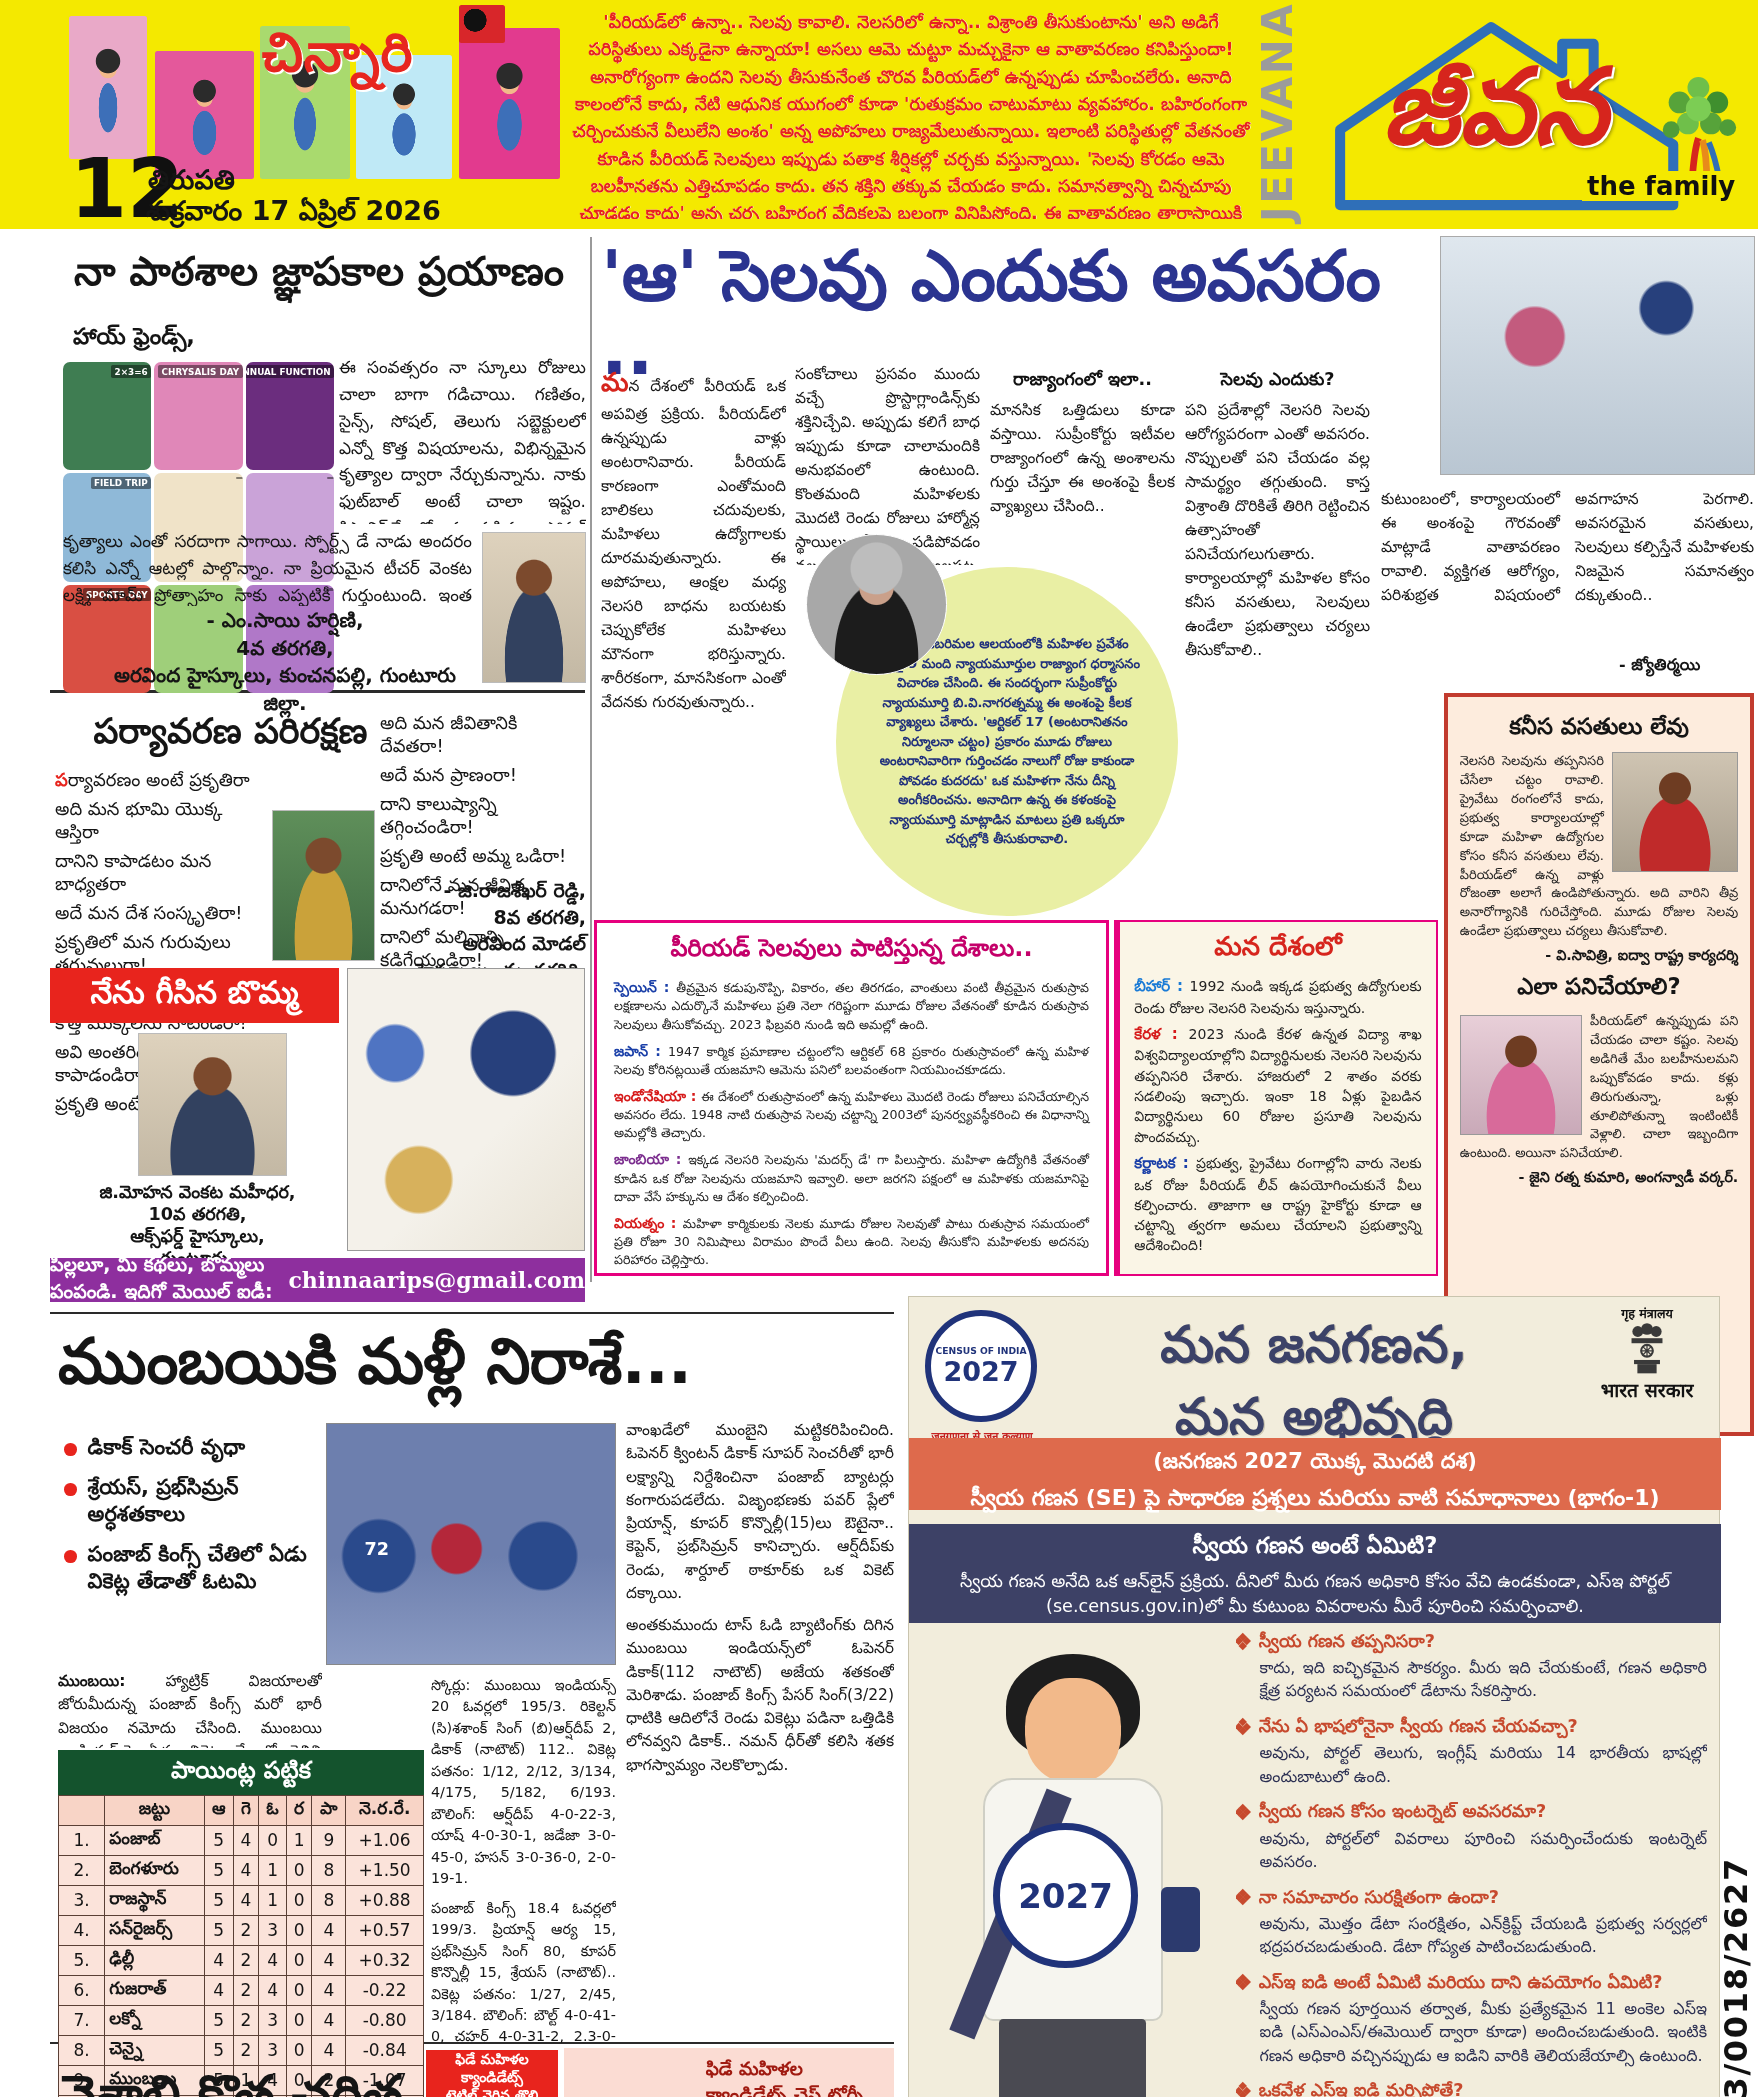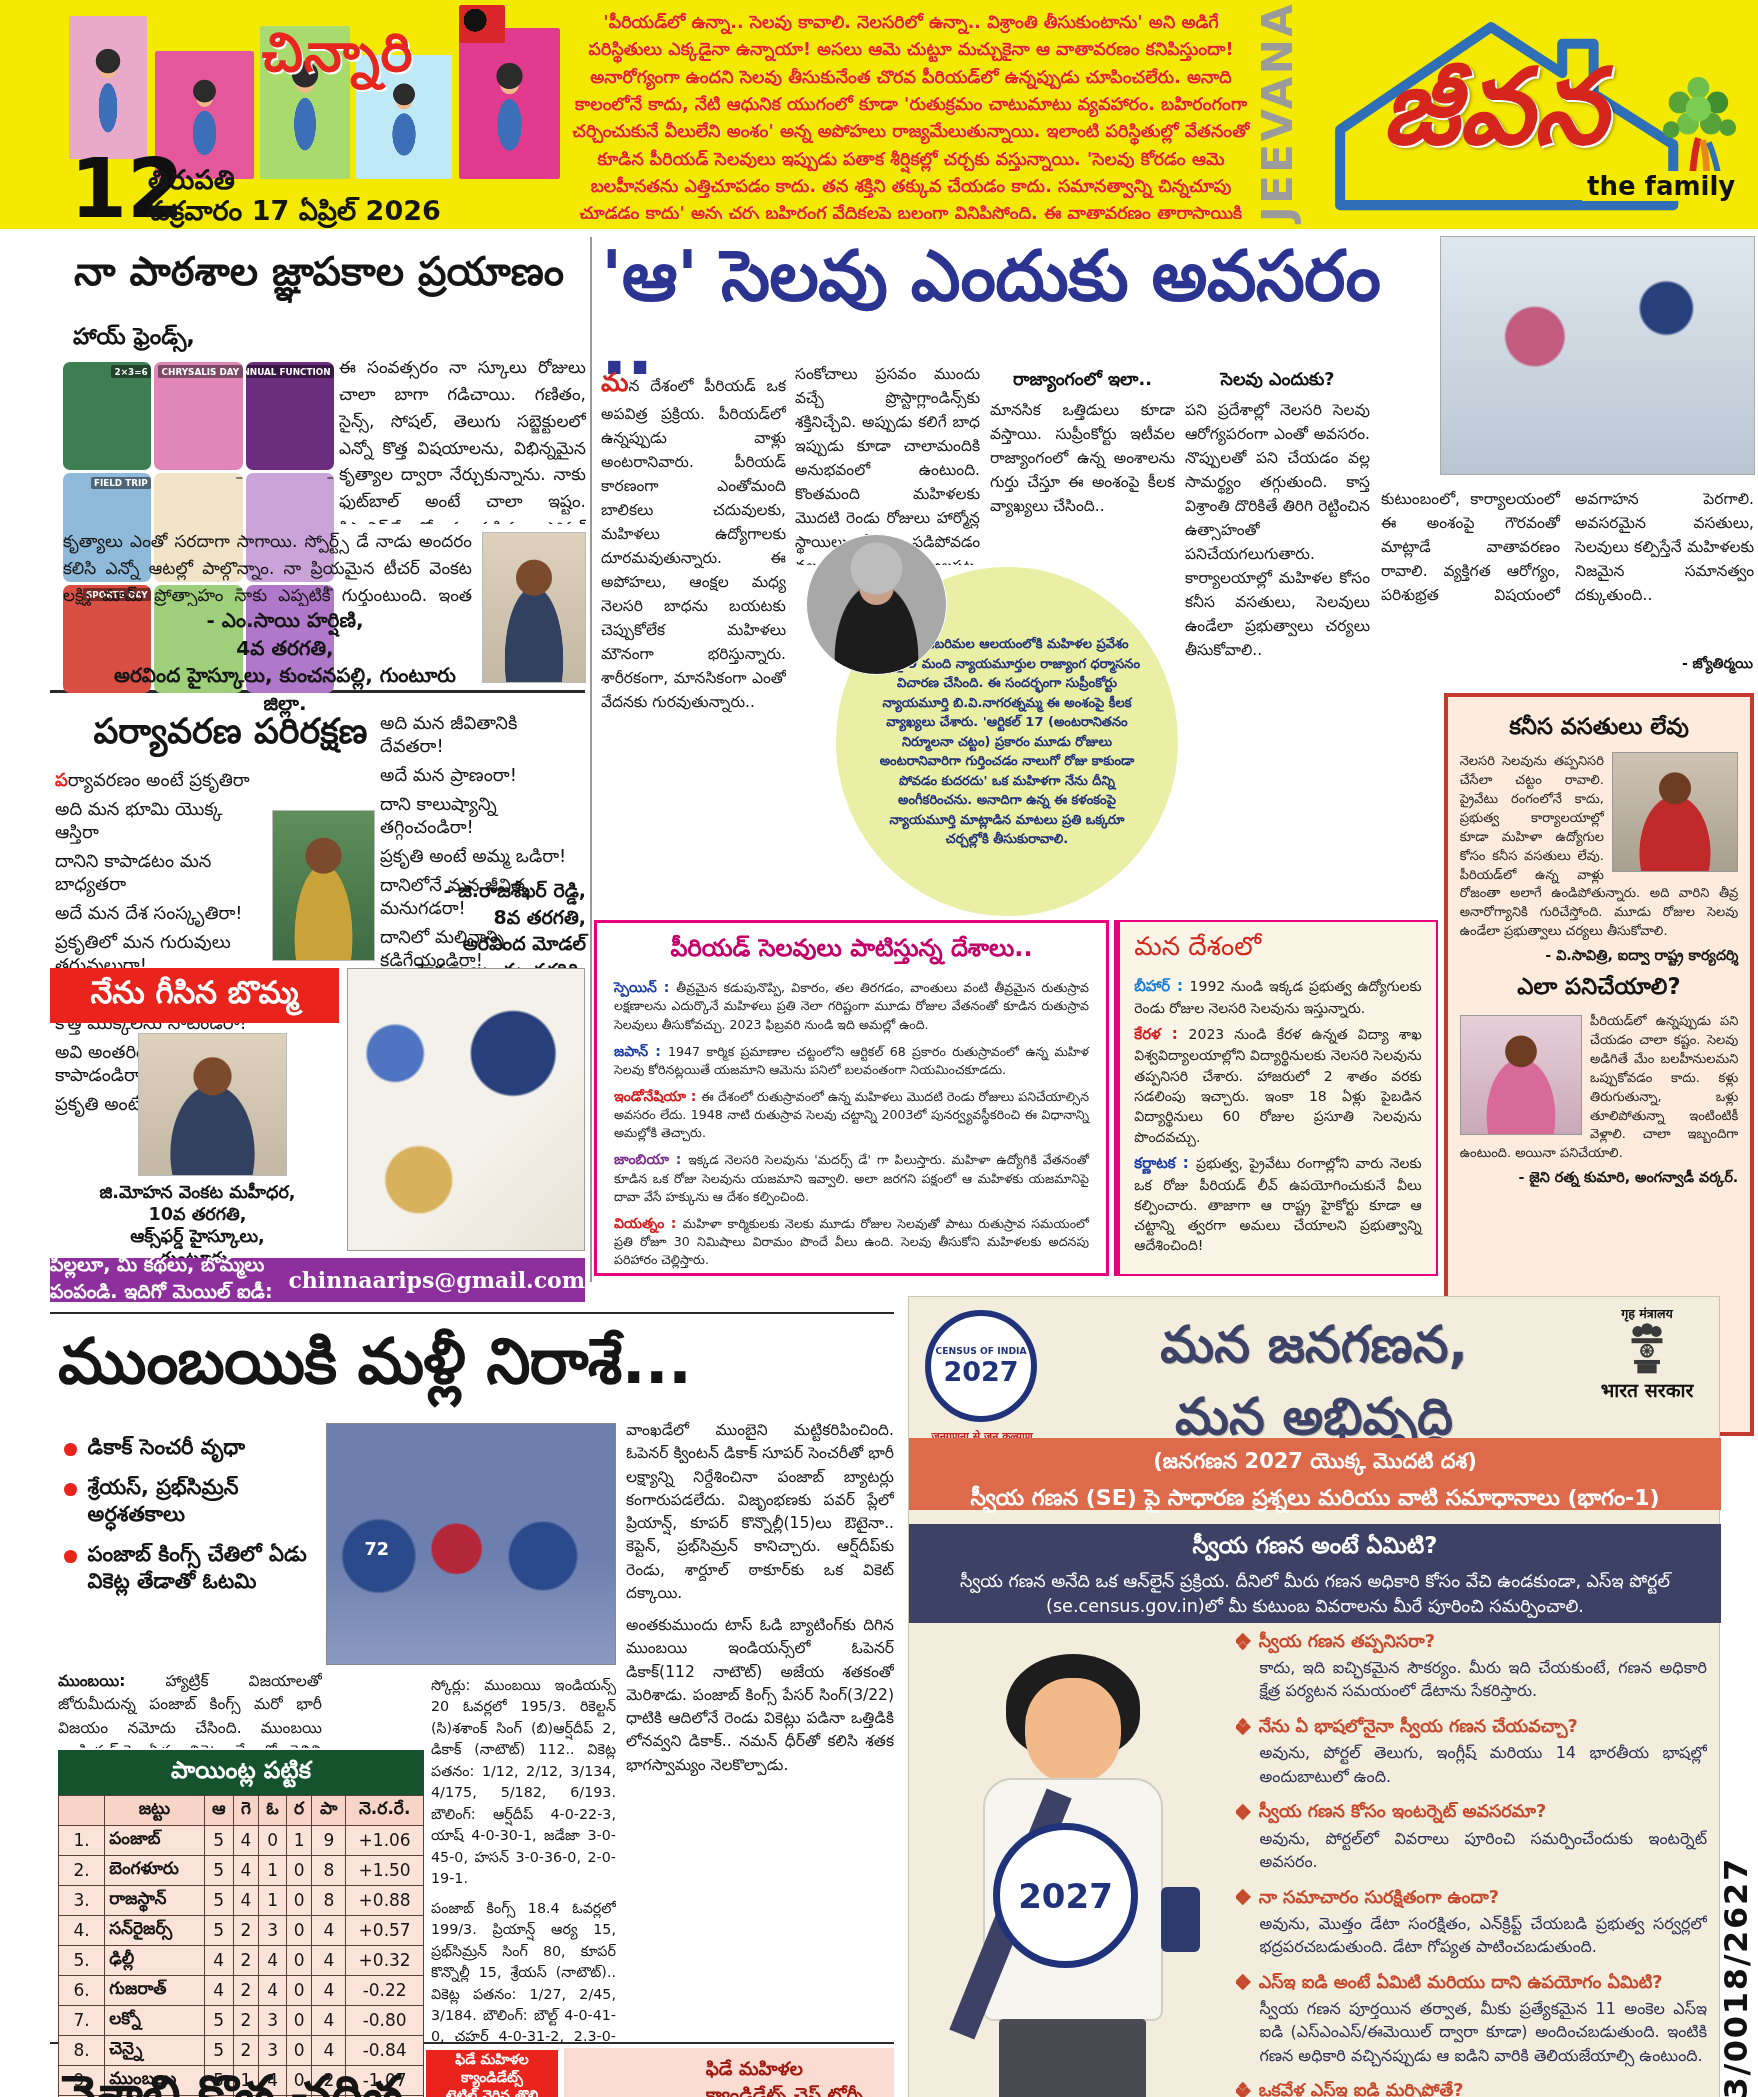--- a/index.html
+++ b/index.html
@@ -112,39 +112,39 @@
      radial-gradient(circle at 30% 42%, #c35b7e 0 11%, rgba(0,0,0,0) 12%),
      linear-gradient(#dfe7ee,#b9c6d2)}
   .pcol{position:absolute;font-size:15.5px;line-height:1.55;text-align:justify;overflow:hidden}
   .pcol .lead::first-letter{color:#d6251d;font-weight:800;font-size:26px}
   .pcol1{left:601px;top:362px;width:185px;height:550px}
   .pcol2{left:795px;top:362px;width:185px;height:203px}
   .pcol3{left:990px;top:362px;width:185px;height:203px}
   .pcol4{left:1185px;top:362px;width:185px;height:550px}
   .pcol5{left:1381px;top:487px;width:373px;height:168px;column-count:2;column-gap:15px}
   .p-subhead{font-weight:800;color:#111;font-size:17.6px;margin:4.2px 0;text-align:center}
-  .p-byline{left:1619px;top:655px;width:134px;font-weight:700;font-size:14px;text-align:right}
+  .p-byline{left:1619px;top:655px;width:134px;font-weight:700;font-size:16px;text-align:left}
   .judge-photo{left:806px;top:534px;width:141px;height:141px;border-radius:50%;z-index:3;
      background:radial-gradient(circle at 50% 24%, #bdbdbd 0 20%, rgba(0,0,0,0) 21%),
      radial-gradient(circle at 50% 38%, #caa08a 0 15%, rgba(0,0,0,0) 16%),
      radial-gradient(ellipse at 50% 88%, #1c1c1c 0 42%, rgba(0,0,0,0) 43%),#a8a8a8;
      border:1.7px solid #fff}
   .quote{left:836px;top:567px;width:342px;height:349px;background:#e9efa4;border-radius:50%;
      display:flex;align-items:center;justify-content:center;z-index:2}
   .quote .qt{width:78%;text-align:center;color:#20307c;font-weight:700;font-size:13px;line-height:1.5}
 
   .countries{left:594px;top:920px;width:515px;height:356px;background:#fff;border:3.4px solid #e6007e;
      padding:11px 17px;overflow:hidden}
   .countries h3{text-align:center;color:#c4006a;font-size:24px;font-weight:800;margin-bottom:9.2px}
   .citem{font-size:12.6px;line-height:1.45;text-align:justify;margin-bottom:6.7px;color:#222}
   .citem .lead{font-weight:800;font-size:14px}
 
   .india{left:1114px;top:920px;width:324px;height:356px;background:#faf5e6;border:2.5px solid #e6007e;
      border-left:6.7px solid #e6007e;padding:9.2px 14.3px;overflow:hidden}
-  .india h3{color:#d6251d;font-size:26px;font-weight:400;margin-bottom:7.6px}
+  .india h3{text-align:center;color:#d6251d;font-size:26px;font-weight:700;margin-bottom:7.6px}
   .iitem{font-size:14px;line-height:1.45;text-align:justify;margin-bottom:5.9px;color:#222}
   .iitem .lead{font-weight:800;font-size:15px}
 
   .rightbox{left:1444px;top:693px;width:310px;height:743px;background:#fdecdd;border:4.2px solid #c23b2e;
      padding:10px 11.7px;overflow:hidden}
   .rightbox h3{text-align:center;font-size:22.7px;font-weight:800;margin:5.9px 0 7.6px}
   .rb-text{font-size:13px;line-height:1.45;text-align:justify;color:#222}
   .rb-byline{font-size:14.3px;font-weight:800;text-align:right;margin:5.9px 0 3.4px}
   .savitri{float:right;width:126px;height:120px;margin:0 0 5.9px 8.4px;border:0.4px solid #999}
   .ratna{float:left;width:122px;height:120px;margin:2.5px 8.4px 4.2px 0;border:0.4px solid #999}

